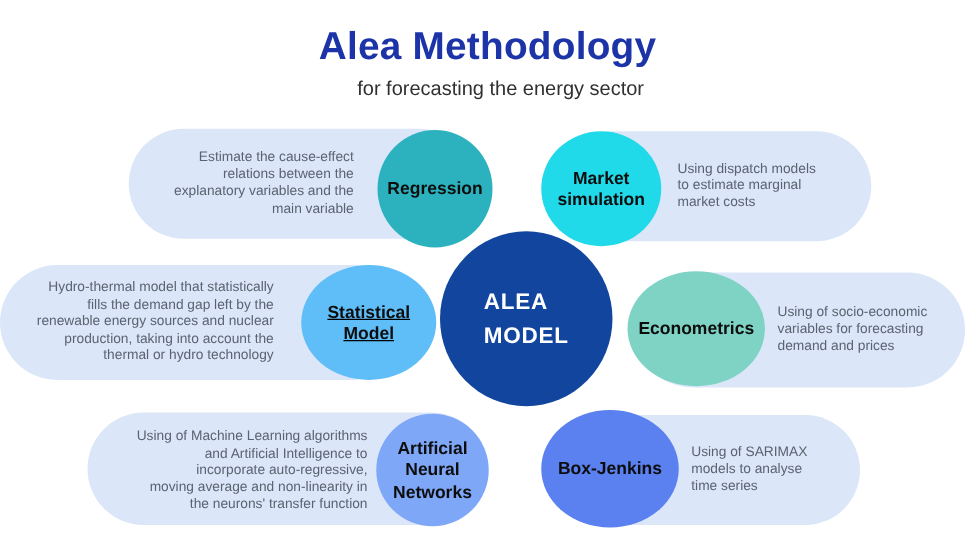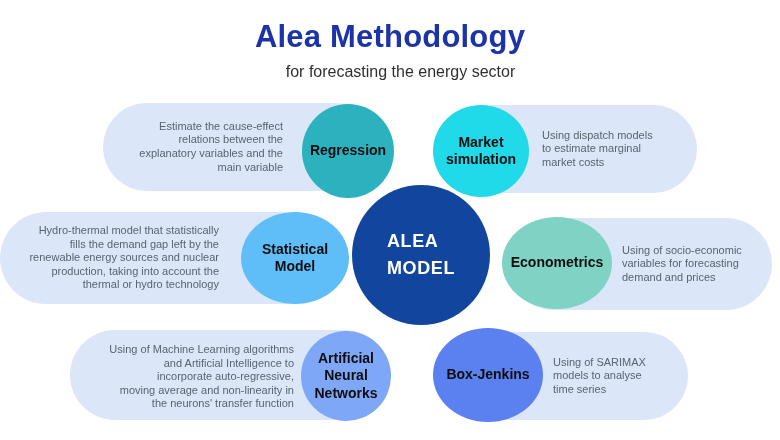--- a/index.html
+++ b/index.html
@@ -87,21 +87,21 @@
 simulation</div>
   </div>
 
   <div class="pill" style="left: 0; top: 212px; width: 327px; height: 92px; border-radius: 46px; padding: 0px 108px 0px 12px; background: rgb(219, 230, 248);">
     <div class="desc align-right" style="color: rgb(91, 99, 112);">Hydro-thermal model that statistically
 fills the demand gap left by the
 renewable energy sources and nuclear
 production, taking into account the
 thermal or hydro technology</div>
   </div>
-  <div class="circle" style="left: 241px; top: 212px; width: 108px; height: 92px; background: rgb(95, 190, 248);">
+  <div class="circle" style="left: 241px; top: 212px; width: 108px; height: 92px; background: rgb(95, 190, 248); text-decoration: underline;">
     <div class="label" style="color: rgb(13, 13, 13);">Statistical
 Model</div>
   </div>
 
   <div class="pill" style="left: 508px; top: 218px; width: 264px; height: 92px; border-radius: 46px; padding: 0px 12px 0px 114px; background: rgb(219, 230, 248);">
     <div class="desc align-left" style="color: rgb(91, 99, 112);">Using of socio-economic
 variables for forecasting
 demand and prices</div>
   </div>
   <div class="circle" style="left: 502px; top: 217px; width: 110px; height: 92px; background: rgb(126, 211, 197);">

